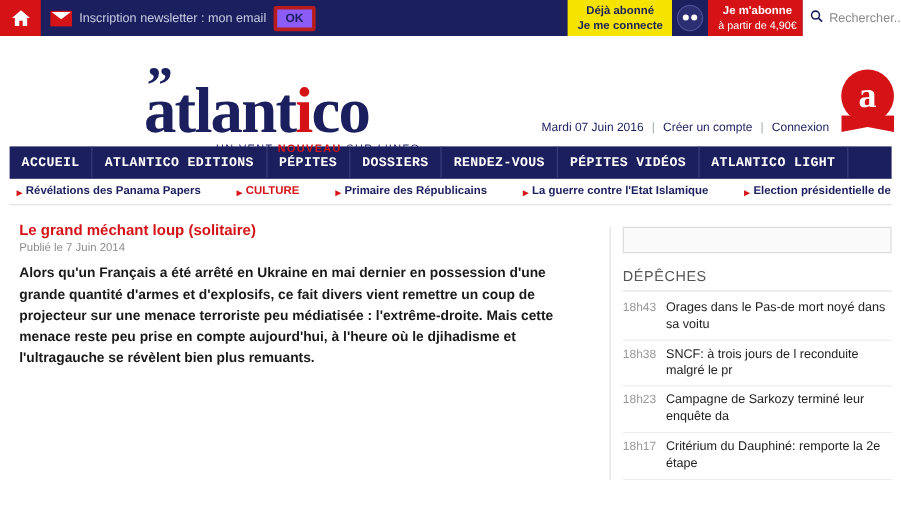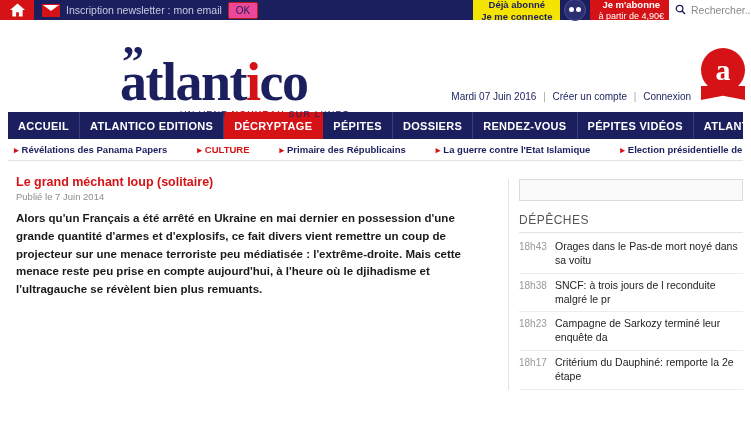--- a/index.html
+++ b/index.html
@@ -8,21 +8,21 @@
     width: 751px; height: 422px;
     overflow: hidden;
     background: #ffffff;
     font-family: "Liberation Sans", sans-serif;
   }
 
   
   .topbar {
     display: flex;
     align-items: stretch;
-    height: 20px;
+    height: 30px;
     background: #1b1f5e;
     color: #fff;
     font-size: 11px;
   }
   .home-btn {
     width: 34px;
     background: #d51317;
     display: flex; align-items: center; justify-content: center;
   }
   .home-btn svg { display:block; }
@@ -40,24 +40,24 @@
   }
   .nl-icon:after {
     content: "";
     position: absolute; left: 1px; top: 1px;
     border-left: 8px solid transparent;
     border-right: 8px solid transparent;
     border-top: 6px solid #fff;
   }
   .nl-label { color: #c9cbe2; font-size: 10.5px; white-space: nowrap; }
   .nl-ok {
-    background: #ec4899; color: #1b1f5e;
-    font-size: 10px; font-weight: normal;
+    background: #8b5cf6; color: #1b1f5e;
+    font-size: 10px; font-weight: bold;
     padding: 2px 7px;
-    border: 1px solid #b91c1c;
+    border: 3px solid #b91c1c;
     border-radius: 2px;
     line-height: 1.1;
   }
   .topbar-spacer { flex: 1 1 auto; }
 
   .deja-abonne {
     background: #f5e400;
     color: #1b1f5e;
     font-size: 9.5px;
     font-weight: bold;
@@ -178,20 +178,21 @@
   .util-line a { color: #1b1f5e; text-decoration: none; }
   .util-sep { color: #9aa; margin: 0 4px; }
 
   
   .mainnav {
     display: flex;
     background: #1b1f5e;
     height: 27px;
     margin: 0 8px;
     align-items: stretch;
+    font-family: Liberation Mono, monospace;
   }
   .mainnav .item {
     color: #fff;
     font-size: 11px;
     font-weight: bold;
     letter-spacing: 0.3px;
     padding: 0 10px;
     display: flex; align-items: center;
     border-right: 1px solid #3a3e7a;
     white-space: nowrap;
@@ -370,21 +371,20 @@
     <span class="util-sep">|</span>
     <a href="#">Créer un compte</a>
     <span class="util-sep">|</span>
     <a href="#">Connexion</a>
   </div>
 </div>
 
 <div class="mainnav">
   <div class="item">ACCUEIL</div>
   <div class="item">ATLANTICO EDITIONS</div>
-  <div class="item active">DÉCRYPTAGE</div>
   <div class="item">PÉPITES</div>
   <div class="item">DOSSIERS</div>
   <div class="item">RENDEZ-VOUS</div>
   <div class="item">PÉPITES VIDÉOS</div>
   <div class="item">ATLANTICO LIGHT</div>
 
 </div>
 
 <div class="subnav">
   <div class="sitem">Révélations des Panama Papers</div>

